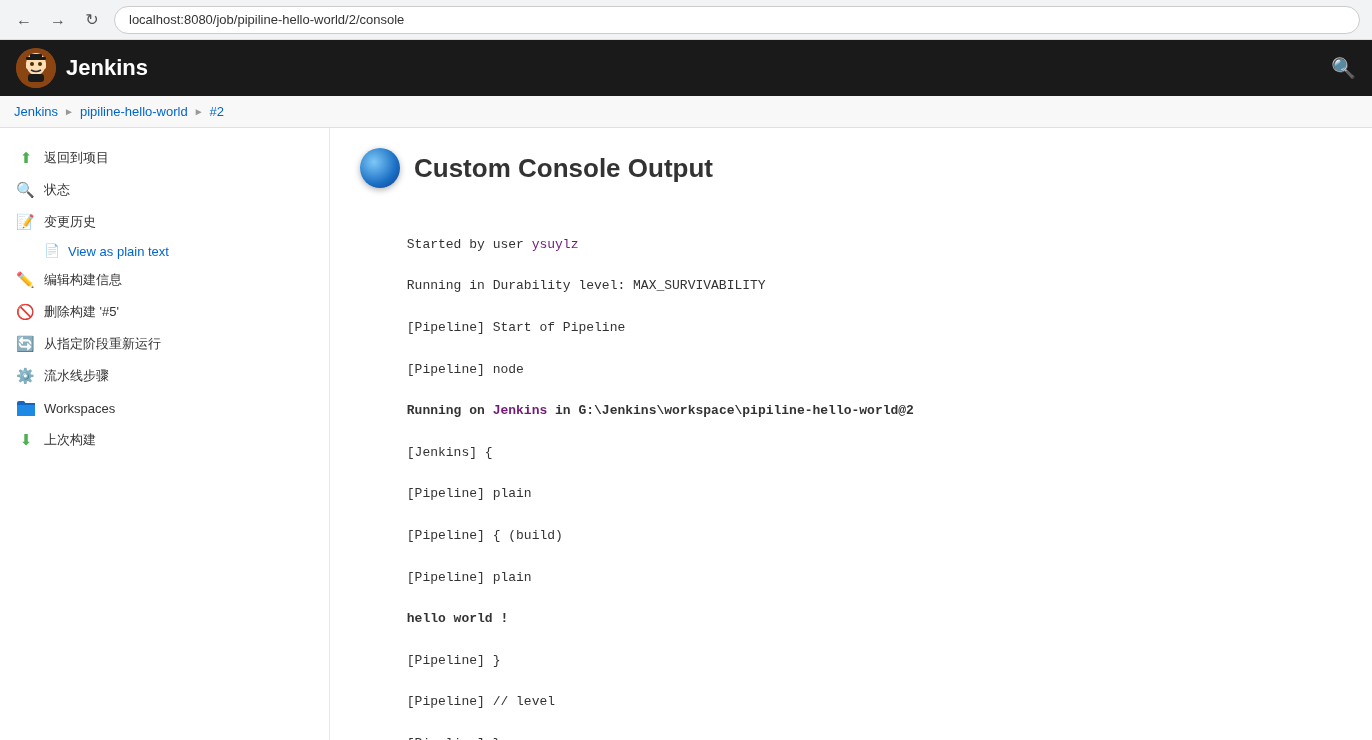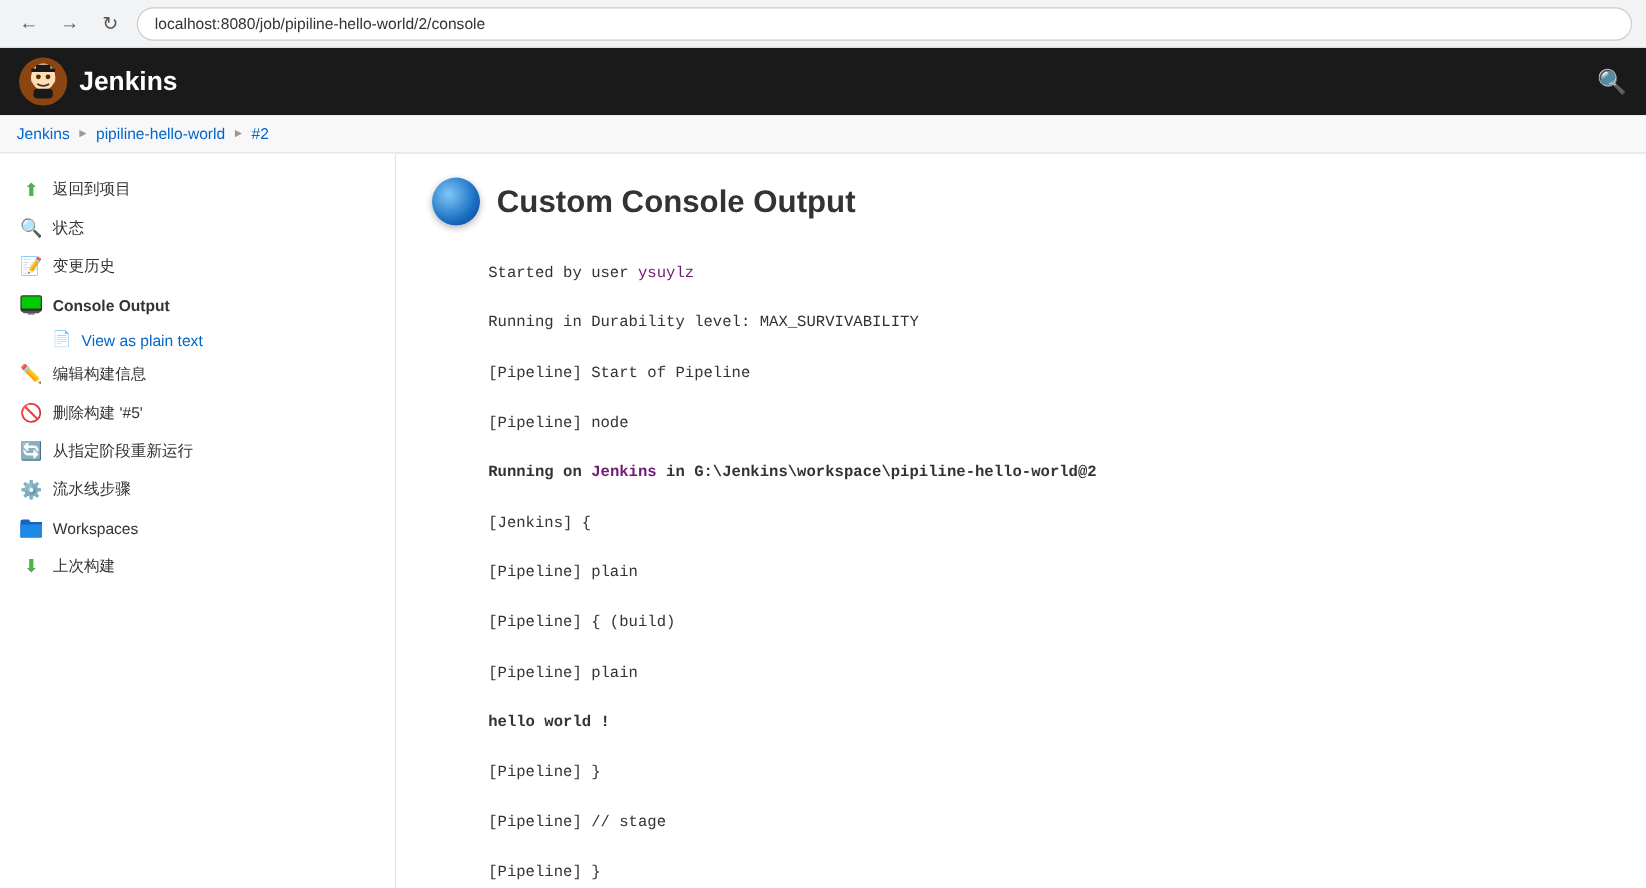--- a/index.html
+++ b/index.html
@@ -126,21 +126,21 @@
 
     
     .content {
       flex: 1;
       padding: 20px 30px;
     }
     .page-title-row {
       display: flex;
       align-items: center;
       gap: 14px;
-      margin-bottom: 9px;
+      margin-bottom: 26px;
     }
     .page-title {
       font-size: 26px;
       font-weight: bold;
       color: #333;
     }
     .console-output {
       font-family: 'Courier New', Courier, monospace;
       font-size: 13px;
       line-height: 1.6;
@@ -218,31 +218,20 @@
     <a class="sidebar-item" href="#">
       <span class="icon" style="color:#2196F3;">🔍</span>
       <span>状态</span>
     </a>
 
     <a class="sidebar-item" href="#">
       <span class="icon">📝</span>
       <span>变更历史</span>
     </a>
 
-    <a class="sidebar-item active" href="#">
-      <span class="icon">
-        <svg width="20" height="20" viewBox="0 0 20 20">
-          <rect x="1" y="2" width="18" height="14" rx="2" fill="#333"></rect>
-          <rect x="2" y="3" width="16" height="10" rx="1" fill="#00cc00"></rect>
-          <rect x="3" y="15" width="14" height="2" rx="1" fill="#555"></rect>
-          <rect x="7" y="17" width="6" height="1" rx="0.5" fill="#555"></rect>
-        </svg>
-      </span>
-      <span>Console Output</span>
-    </a>
 
     <a class="sidebar-sub-item" href="#">
       <span class="icon">📄</span>
       <span>View as plain text</span>
     </a>
 
     <a class="sidebar-item" href="#">
       <span class="icon" style="color:#2196F3;">✏️</span>
       <span>编辑构建信息</span>
     </a>
@@ -291,21 +280,21 @@
       <span>Running in Durability level: MAX_SURVIVABILITY</span><br>
       <span>[Pipeline] Start of Pipeline</span><br>
       <span>[Pipeline] node</span><br>
       <span class="console-bold">Running on </span><a href="#" class="link console-bold">Jenkins</a><span class="console-bold"> in G:\Jenkins\workspace\pipiline-hello-world@2</span><br>
       <span>[Jenkins] {</span><br>
       <span>[Pipeline] plain</span><br>
       <span>[Pipeline] { (build)</span><br>
       <span>[Pipeline] plain</span><br>
       <span class="console-bold">hello world !</span><br>
       <span>[Pipeline] }</span><br>
-      <span>[Pipeline] // stage</span><br>
+      <span>[Pipeline] // level</span><br>
       <span>[Pipeline] }</span><br>
       <br>
       <br>
       
     </div>
   </div>
 
 </div>
 
 </body></html>

